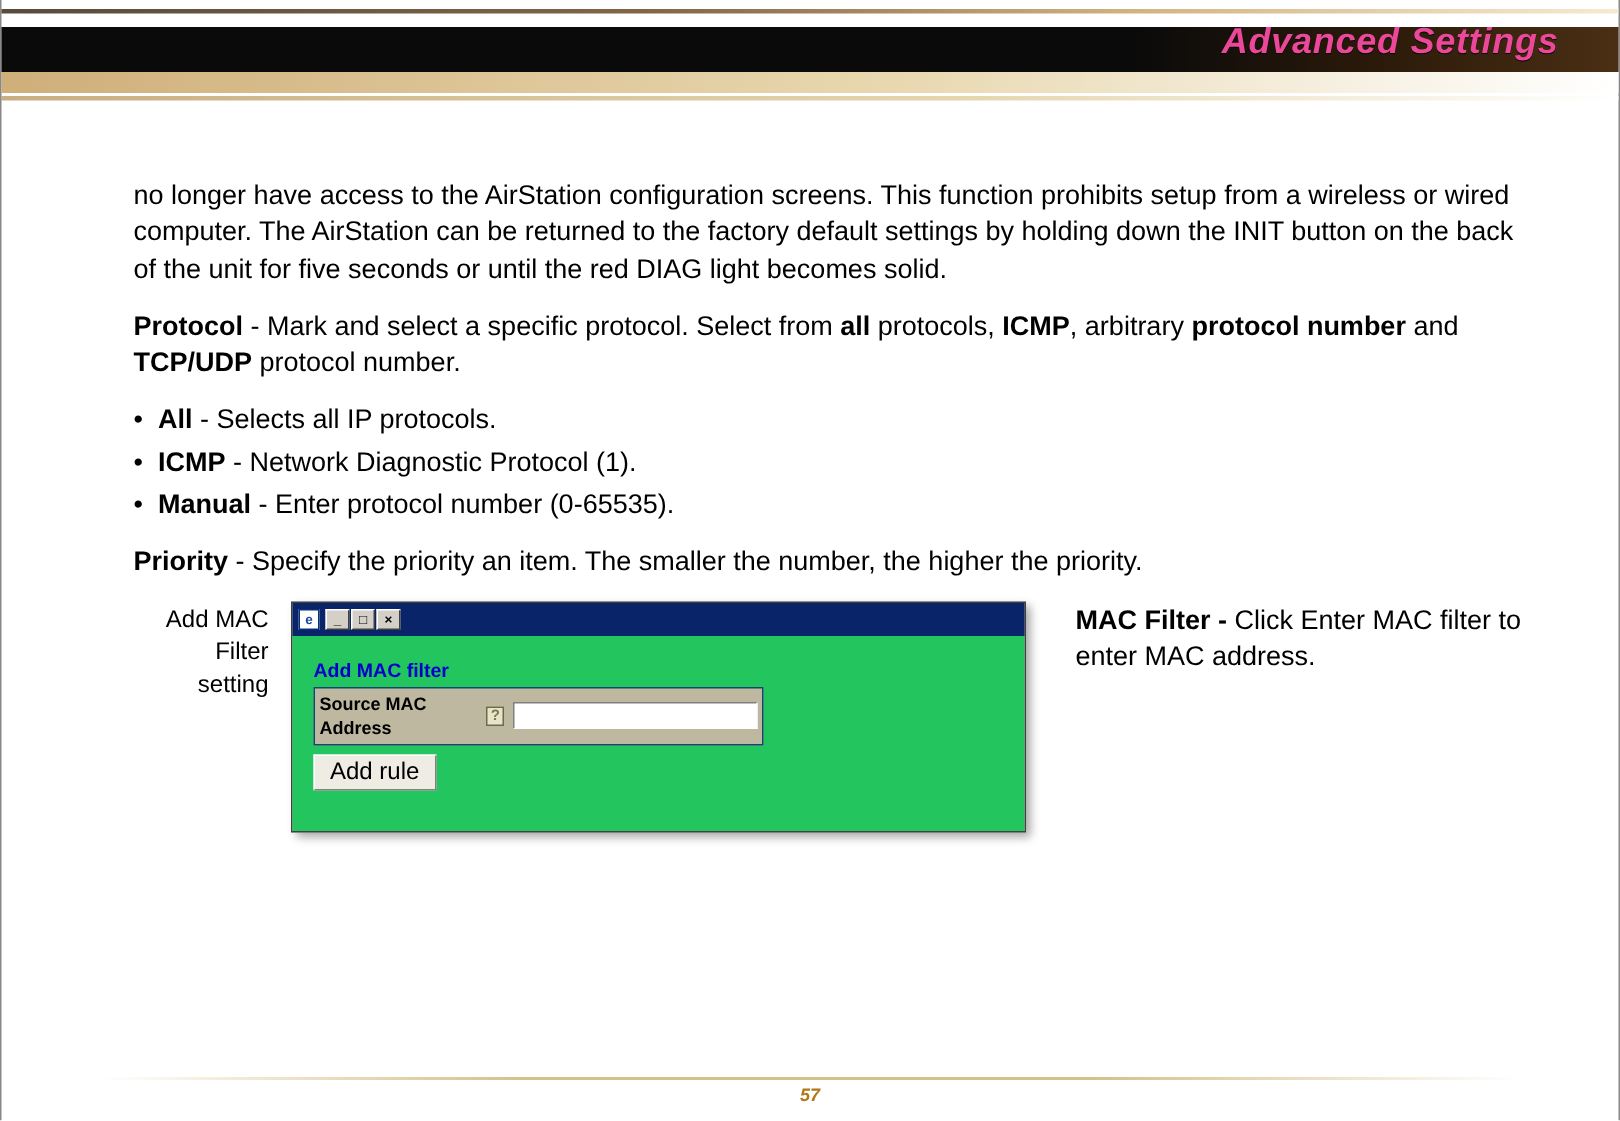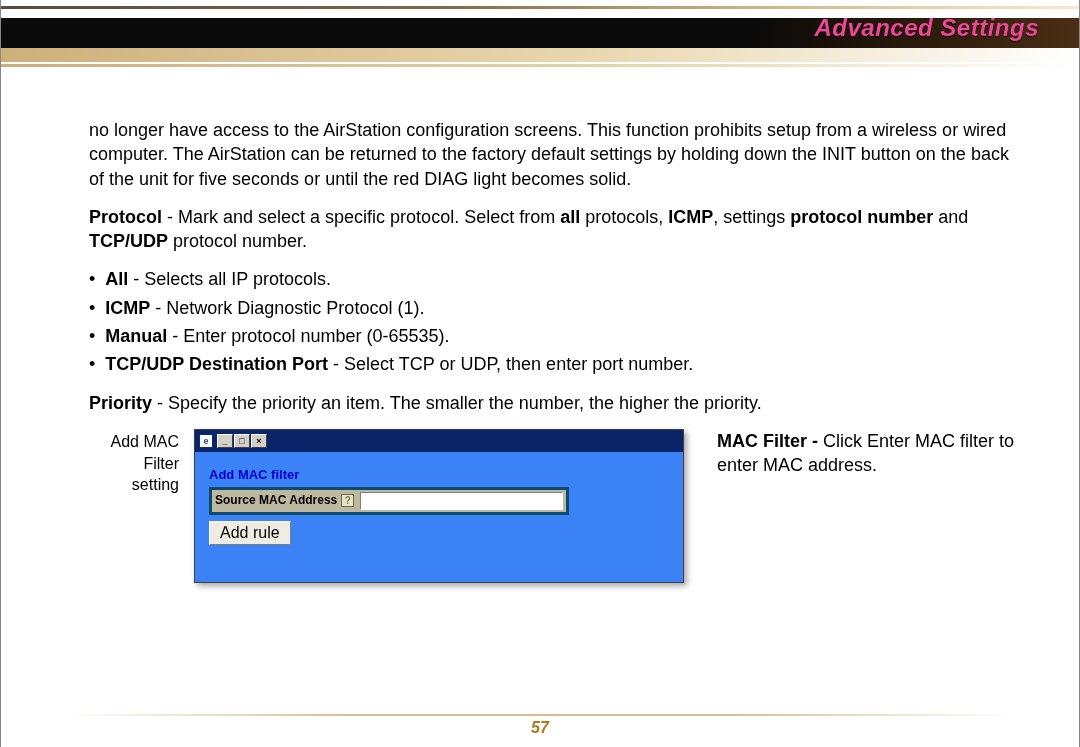--- a/index.html
+++ b/index.html
@@ -112,35 +112,35 @@
   .ie-btn {
     width: 16px; height: 14px;
     background: #d4d0c8;
     border-top: 1px solid #fff; border-left: 1px solid #fff;
     border-right: 1px solid #404040; border-bottom: 1px solid #404040;
     font-size: 9px; line-height: 12px; text-align: center;
     color: #000; cursor: default;
   }
   .ie-body {
     padding: 14px;
-    background: #3b82f6;
+    background: #22c55e;
     min-height: 130px;
   }
   .panel-title {
     color: #0000cc;
     font-weight: bold;
     font-size: 13px;
     margin-bottom: 3px;
   }
   .field-row {
     display: flex; align-items: center;
     background: #bdb89f;
-    border: 3px solid #0c4a6e;
+    border: 1px solid #0c4a6e;
     padding: 2px 3px;
-    width: 360px;
+    width: 300px;
   }
   .field-label {
     font-weight: bold; font-size: 12px;
     color: #000; padding-right: 4px;
   }
   .help-icon {
     width: 13px; height: 13px;
     border: 1px solid #6b6b4a;
     color: #7a7a4e; background: #e8e4c9;
     font-size: 10px; line-height: 11px; text-align: center;
@@ -177,49 +177,48 @@
   .footer-line {
     height: 2px;
     width: 88%;
     margin: 0 auto 3px;
     background: linear-gradient(90deg, #fff 0%, #d6c08a 30%, #d6c08a 70%, #fff 100%);
   }
   .page-number {
     color: #b0791a;
     font-style: italic;
     font-weight: bold;
-    font-size: 16px;
+    font-size: 12px;
   }
 </style>
 </head>
 <body>
 
 <div class="outer-frame">
 
   <div class="top-band">
     <div class="top-thin-line"></div>
     <div class="top-dark"></div>
     <div class="top-cream"></div>
     <div class="top-thin-line2"></div>
     <div class="page-title">Advanced Settings</div>
   </div>
 
   <div class="content">
 
     <p>no longer have access to the AirStation configuration screens.  This function prohibits setup from a wireless or wired computer.  The AirStation can be returned to the factory default settings by holding down the INIT button on the back of the unit for five seconds or until the red DIAG light becomes solid.</p>
 
     <p>
-      <b>Protocol</b><span>  - Mark and select a specific protocol.  Select from </span><b>all</b><span> protocols, </span><b>ICMP</b><span>, settings </span><b>protocol number</b><span> and </span><b>TCP/UDP</b><span> protocol number.</span>
+      <b>Protocol</b><span>  - Mark and select a specific protocol.  Select from </span><b>all</b><span> protocols, </span><b>ICMP</b><span>, arbitrary </span><b>protocol number</b><span> and </span><b>TCP/UDP</b><span> protocol number.</span>
     </p>
 
     <ul>
       <li><b>All</b><span> - Selects all IP protocols.</span></li>
       <li><b>ICMP</b><span> - Network Diagnostic Protocol (1).</span></li>
       <li><b>Manual</b><span> - Enter protocol number (0-65535).</span></li>
-      <li><b>TCP/UDP Destination Port</b><span> - Select TCP or UDP, then enter port number.</span></li>
     </ul>
 
     <p>
       <b>Priority</b><span> - Specify the priority  an item.  The smaller the number, the higher the priority.</span>
     </p>
 
     <div class="mac-row">
 
       <div class="caption">
         <div>Add MAC</div>

